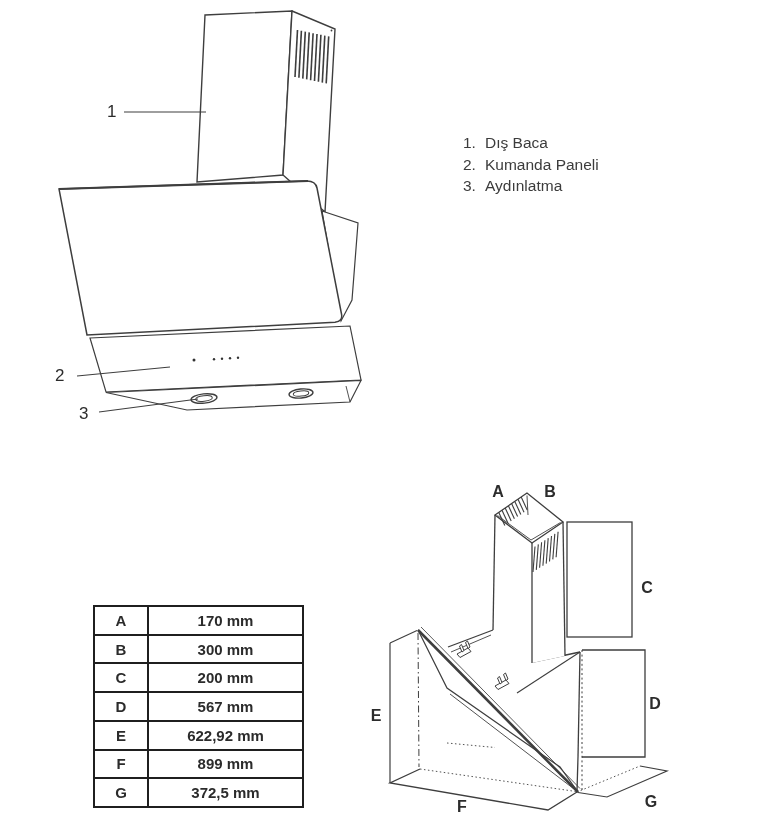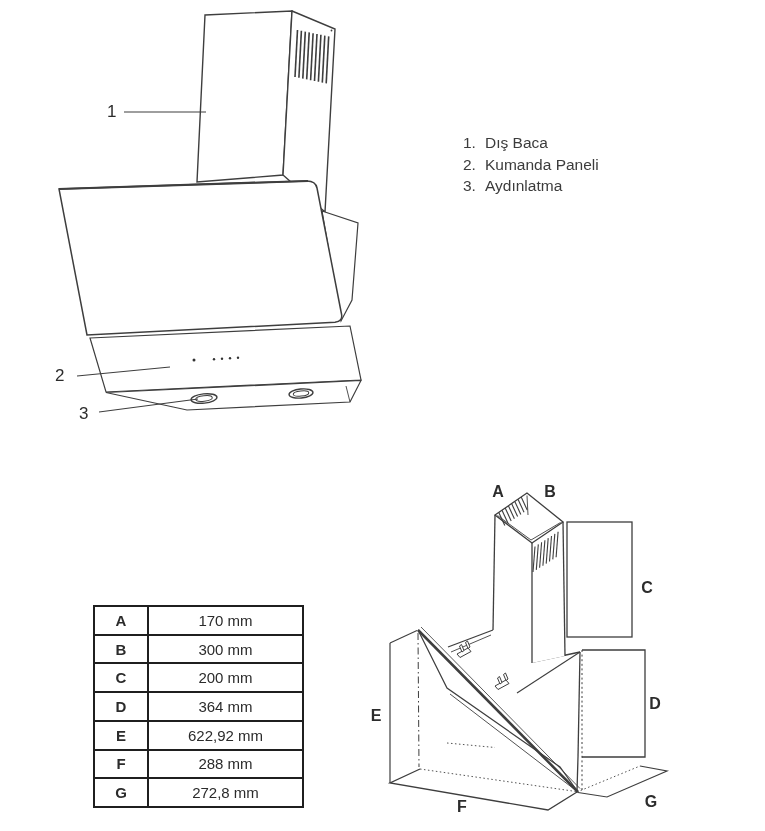--- a/index.html
+++ b/index.html
@@ -13,21 +13,21 @@
   svg text.dim{font-size:16px;font-weight:700;}
   
   .legend{position:absolute;left:463px;top:132px;color:#3c3c3c;font-size:15.5px;line-height:21.7px;}
   .legend-row{display:flex;}
   .legend-num{width:17px;}
   .legend-label{margin-left:5px;text-align:center;}
   
   .dim-table{position:absolute;left:93px;top:605px;width:211px;height:203px;
              border-collapse:collapse;table-layout:fixed;color:#2b2b2b;}
   .dim-table td{border:2px solid #1f1f1f;text-align:center;vertical-align:middle;
-                padding:0;font-size:15px;background:#fff;}
+                padding:0;font-size:15px;background:#fff;font-weight:bold;}
   .dim-table td.key{width:52px;font-weight:700;}
 </style>
 </head>
 <body>
 
 <div class="page">
 
   <svg style="left:0;top:0" width="460" height="440" viewBox="0 0 460 440">
 
     <g>
@@ -118,33 +118,33 @@
         <tr>
           <td class="key">B</td>
           <td>300 mm</td>
         </tr>
         <tr>
           <td class="key">C</td>
           <td>200 mm</td>
         </tr>
         <tr>
           <td class="key">D</td>
-          <td>364 mm</td>
+          <td>567 mm</td>
         </tr>
         <tr>
           <td class="key">E</td>
           <td>622,92 mm</td>
         </tr>
         <tr>
           <td class="key">F</td>
-          <td>288 mm</td>
+          <td>899 mm</td>
         </tr>
         <tr>
           <td class="key">G</td>
-          <td>272,8 mm</td>
+          <td>372,5 mm</td>
         </tr>
       </tbody>
   </table>
 
   <svg style="left:370px;top:470px" width="395" height="361" viewBox="0 0 395 361">
 
     <rect class="ln" stroke-width="1.3" x="197" y="52" width="65" height="115"></rect>
 
     <path class="ln" stroke-width="1.3" d="M212,180 L275,180 L275,287 L212,287"></path>
     <line class="ln" stroke-width="1" stroke-dasharray="2 2.6" x1="212" y1="180" x2="212" y2="322"></line>

